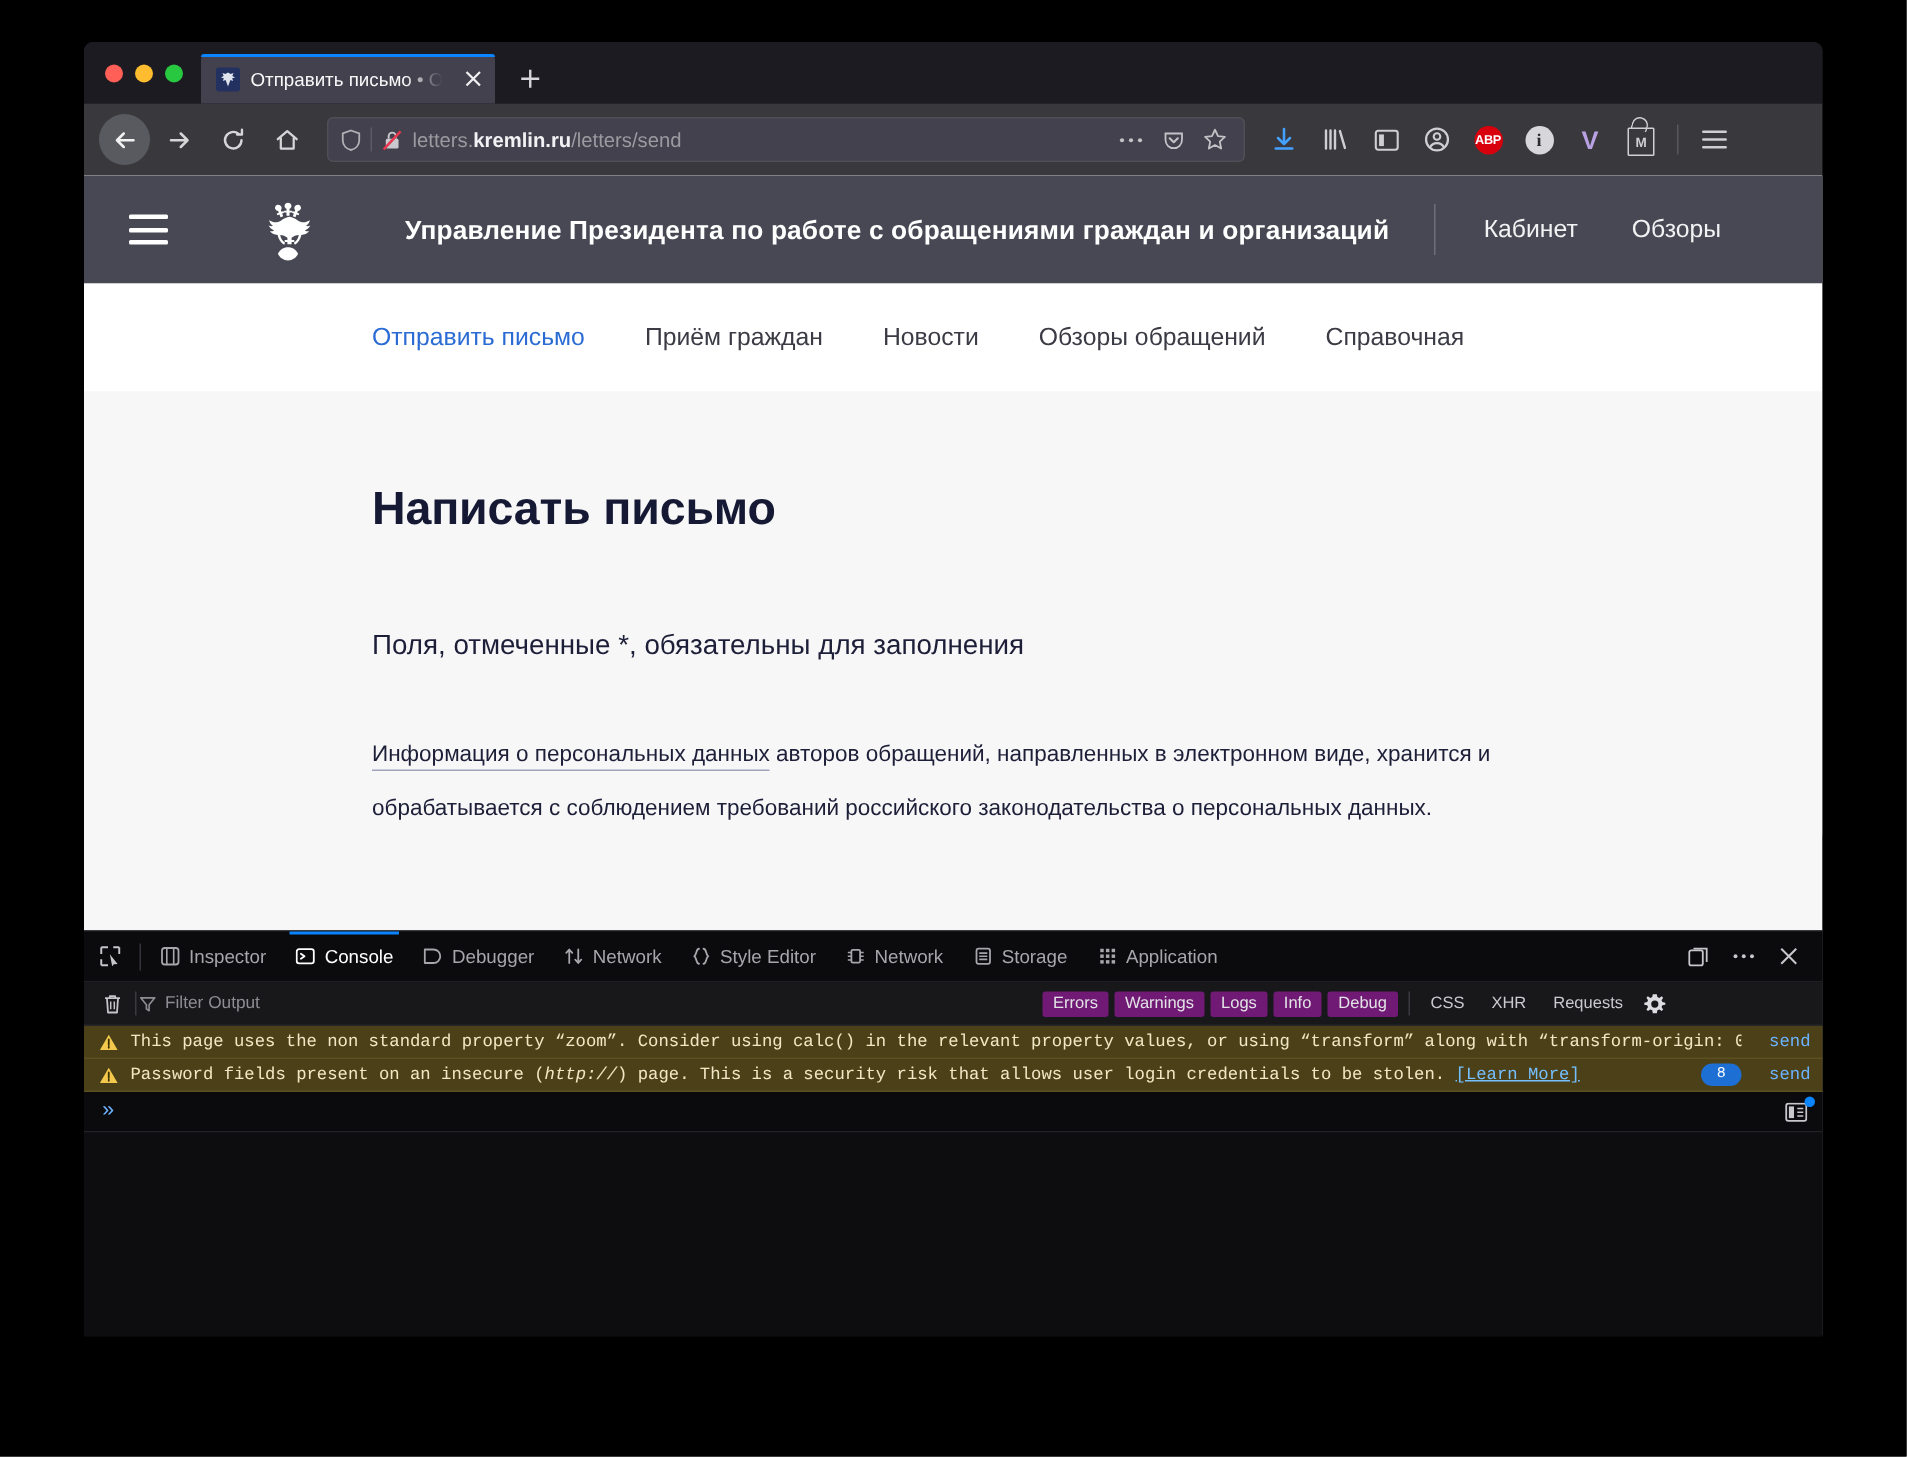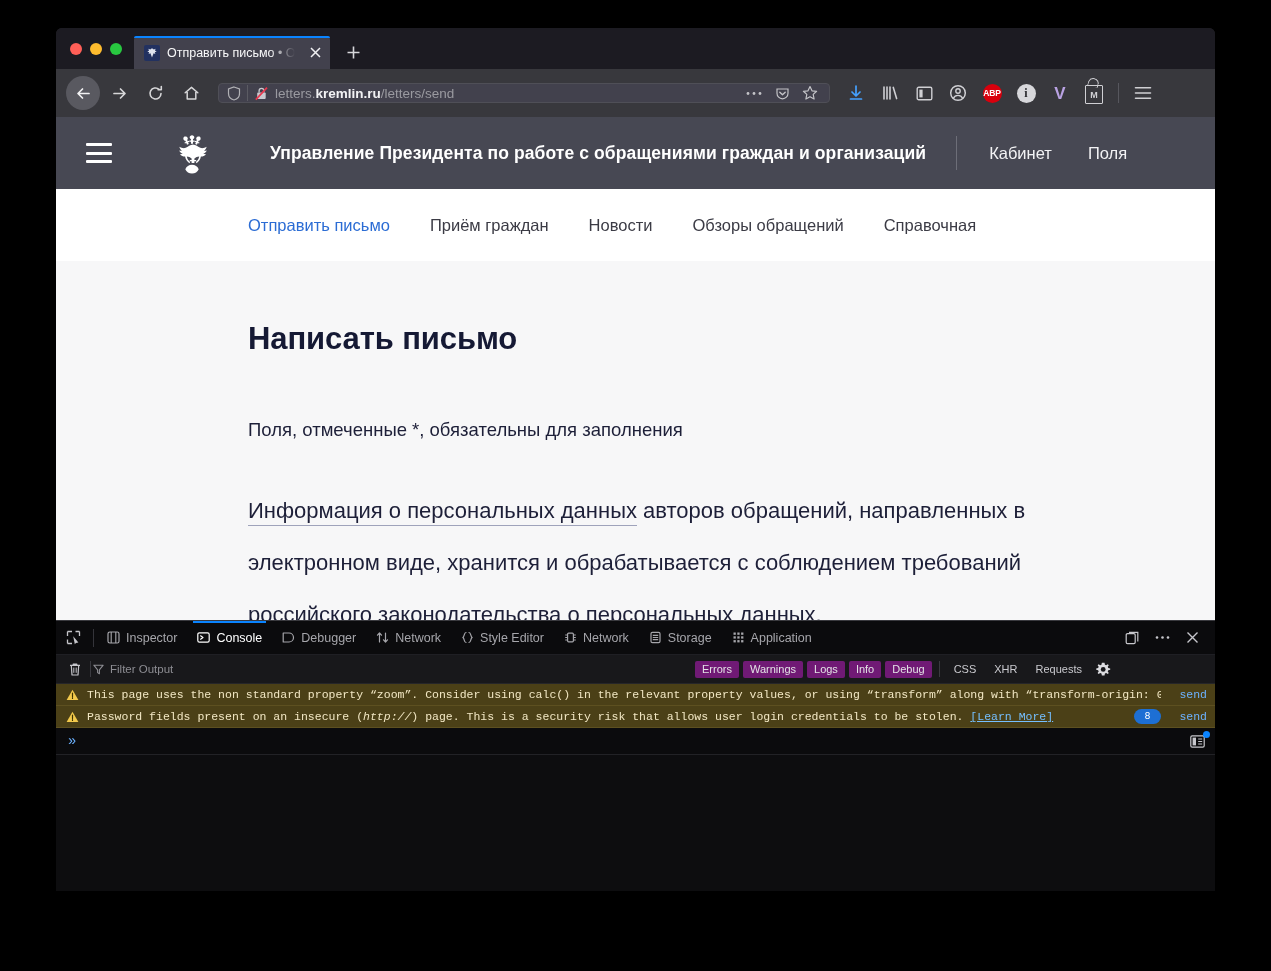--- a/index.html
+++ b/index.html
@@ -121,21 +121,21 @@
     border-radius: 50%;
     display: flex; align-items: center; justify-content: center;
     color: #d6d6d8;
     font-size: 17px;
     flex: none;
   }
   .nav-btn.back-active { background: #595960; color: #f2f2f3; }
 
   #urlbar {
     flex: 1;
-    height: 20px;
+    height: 30px;
     margin: 0 8px;
     background: #42414d;
     border: 1px solid #4f4f57;
     border-radius: 4px;
     display: flex;
     align-items: center;
     padding: 0 8px;
     gap: 6px;
     box-sizing: border-box;
     max-width: 612px;
@@ -274,23 +274,23 @@
     color: #151934;
     margin: 0 0 62px 0;
     letter-spacing: -0.1px;
   }
   .body-note {
     font-size: 18.5px;
     color: #1d1f38;
     margin: 0 0 44px 0;
   }
   .body-para {
-    font-size: 22px;
+    font-size: 15px;
     color: #1d1f38;
-    line-height: 52px;
+    line-height: 36px;
     max-width: 820px;
     margin: 0;
   }
   .inline-link {
     border-bottom: 1px solid #9fa3bb;
     padding-bottom: 2px;
   }
 
   
   #devtools {
@@ -612,21 +612,21 @@
             <path d="M11.5 4.6 c1.3-0.4 2.6 0.2 3.1 1.2 0.4 0.9 0.1 1.7-0.4 2.2 l0.5 1.2 1.3-0.5 0.4 1.1 -1.3 0.5 0.7 1.8 -1.8 0.7 -0.7-1.8 -1.4 0.5 -0.4-1.1 1.4-0.5 -0.5-1.2 c-0.7 0-1.5-0.4-1.9-1.3 -0.4-1 0-2.2 1-2.8z"></path>
             <path d="M26.5 4.6 c-1.3-0.4-2.6 0.2-3.1 1.2 -0.4 0.9-0.1 1.7 0.4 2.2 l-0.5 1.2 -1.3-0.5 -0.4 1.1 1.3 0.5 -0.7 1.8 1.8 0.7 0.7-1.8 1.4 0.5 0.4-1.1 -1.4-0.5 0.5-1.2 c0.7 0 1.5-0.4 1.9-1.3 0.4-1 0-2.2-1-2.8z"></path>
             <path d="M19 12.5 c2.8 0 5 1.3 6.3 2.3 1.6 1.2 3.4 1.6 5.1 1.3 1.3-0.2 2.4-0.8 3.2-1.4 -0.3 1.6-1.3 3.1-2.6 4 1 0.2 2 0.1 2.9-0.3 -0.7 1.5-2.1 2.7-3.7 3.2 0.9 0.5 1.9 0.7 2.9 0.6 -1.3 1.5-3.2 2.4-5.2 2.4 -0.4 2.6-2 5-4.3 6.6 l-0.7-1.3 c1.8-1.3 3-3.2 3.3-5.3 -1.8 0.1-3.5 0.8-4.8 1.9 l0 1.5 1.8 0 0 1.3 -1.8 0 0 1.6 -2.8 0 0-1.6 -1.8 0 0-1.3 1.8 0 0-1.5 c-1.3-1.1-3-1.8-4.8-1.9 0.3 2.1 1.5 4 3.3 5.3 l-0.7 1.3 c-2.3-1.6-3.9-4-4.3-6.6 -2 0-3.9-0.9-5.2-2.4 1 0.1 2-0.1 2.9-0.6 -1.6-0.5-3-1.7-3.7-3.2 0.9 0.4 1.9 0.5 2.9 0.3 -1.3-0.9-2.3-2.4-2.6-4 0.8 0.6 1.9 1.2 3.2 1.4 1.7 0.3 3.5-0.1 5.1-1.3 1.3-1 3.5-2.3 6.3-2.3z"></path>
             <path d="M19 32.8 c3 0 5.6 1.8 6.7 4.4 -1.1 2.6-3.7 4.4-6.7 4.4 -3 0-5.6-1.8-6.7-4.4 1.1-2.6 3.7-4.4 6.7-4.4z"></path>
           </g>
         </svg>
       </div>
       <div id="site-title">Управление Президента по работе с обращениями граждан и организаций</div>
       <div class="header-divider"></div>
       <a class="header-link">Кабинет</a>
-      <a class="header-link">Поля</a>
+      <a class="header-link">Обзоры</a>
     </div>
 
     <div id="site-nav">
       <a class="nav-item active">Отправить письмо</a>
       <a class="nav-item">Приём граждан</a>
       <a class="nav-item">Новости</a>
       <a class="nav-item">Обзоры обращений</a>
       <a class="nav-item">Справочная</a>
     </div>
 

